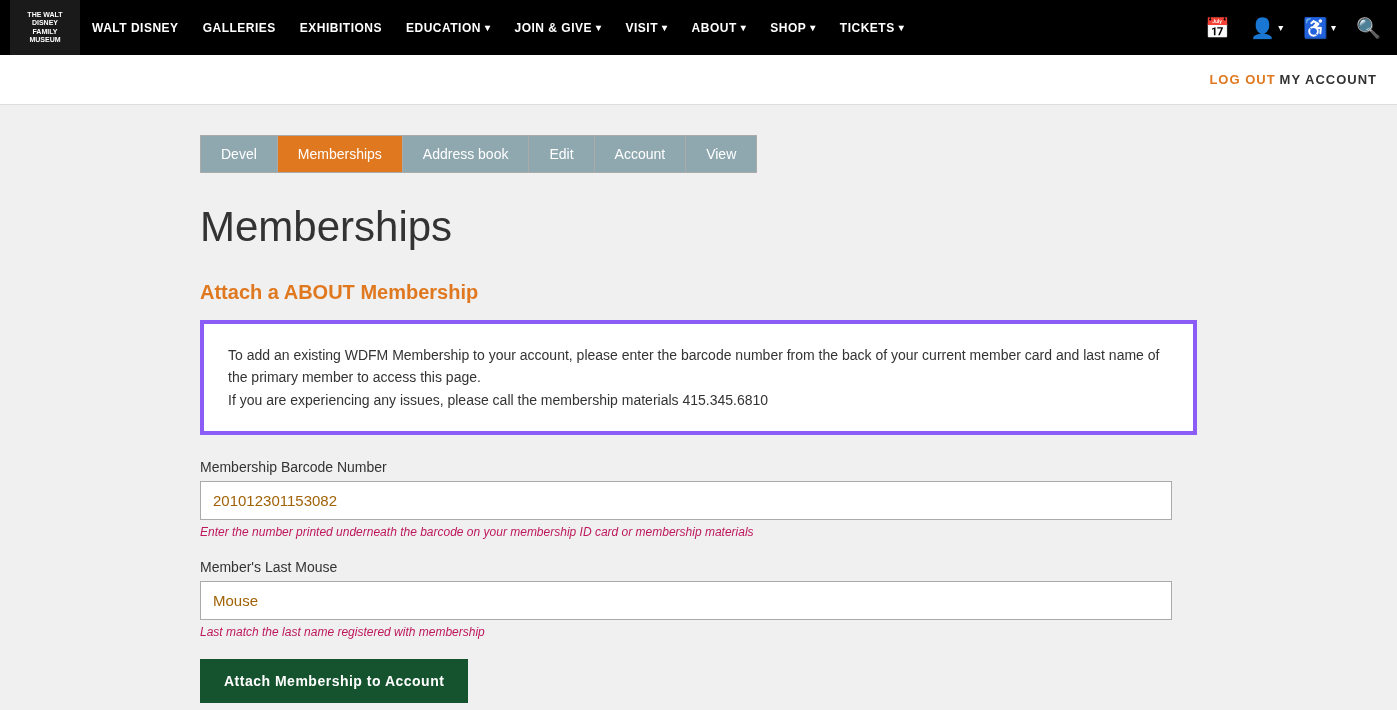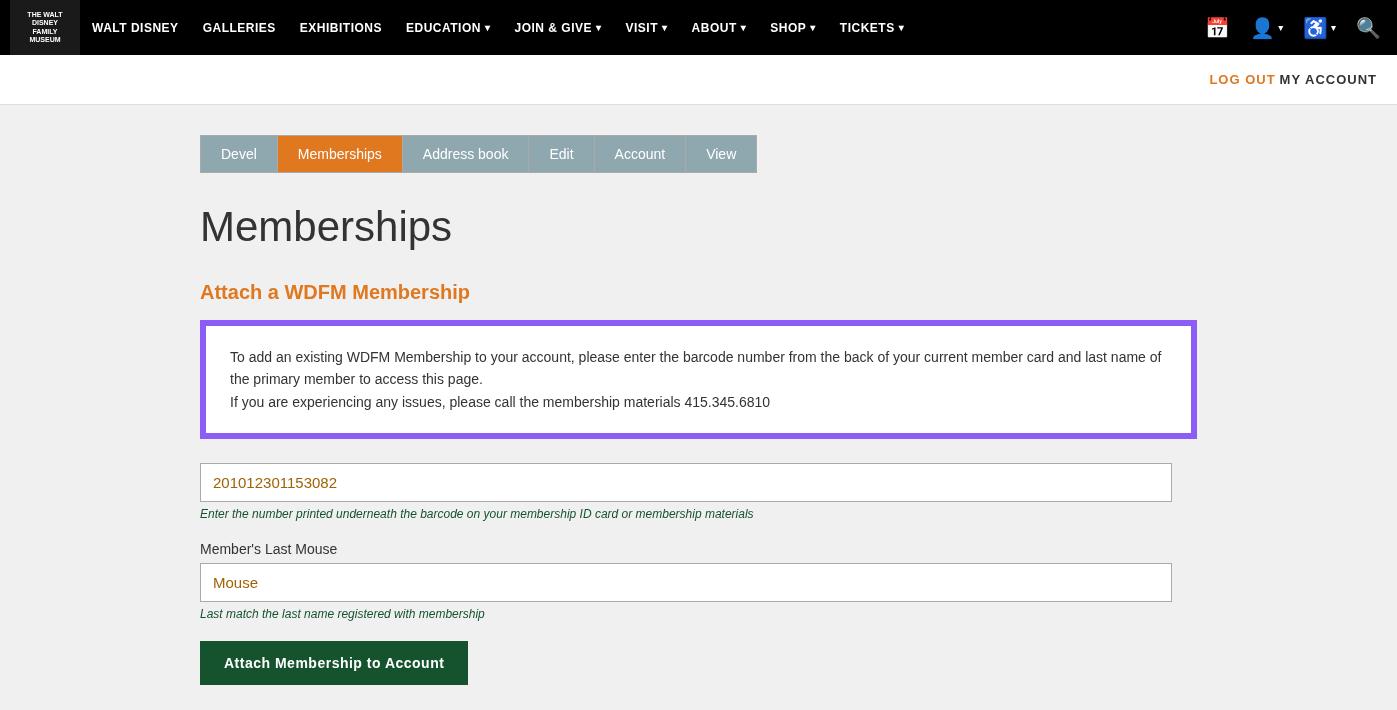--- a/index.html
+++ b/index.html
@@ -133,21 +133,21 @@
     
     .section-title {
       color: #e07820;
       font-size: 20px;
       font-weight: bold;
       margin-bottom: 16px;
     }
 
     
     .info-box {
-      border: 6px solid #8b5cf6;
+      border: 4px solid #8b5cf6;
       background: white;
       padding: 20px 24px;
       margin-bottom: 24px;
       font-size: 14px;
       color: #333;
       line-height: 1.6;
     }
 
     
     .form-group {
@@ -164,21 +164,21 @@
       max-width: 972px;
       padding: 10px 12px;
       border: 1px solid #aaa;
       font-size: 15px;
       color: #a16207;
       outline: none;
       background: white;
     }
     .form-hint {
       font-size: 12px;
-      color: #14532d;
+      color: #be185d;
       font-style: italic;
       margin-top: 5px;
     }
 
     
     .submit-btn {
       background: #14532d;
       color: white;
       border: none;
       padding: 14px 24px;
@@ -248,30 +248,31 @@
     <span class="tab">Address book</span>
     <span class="tab">Edit</span>
     <span class="tab">Account</span>
     <span class="tab">View</span>
   </div>
 
   
   <h1 class="page-title">Memberships</h1>
 
   
-  <h2 class="section-title">Attach a WDFM Membership</h2>
+  <h2 class="section-title">Attach a ABOUT Membership</h2>
 
   
   <div class="info-box">
     <p>To add an existing WDFM Membership to your account, please enter the barcode number from the back of your current member card and last name of the primary member to access this page.</p>
     <p>If you are experiencing any issues, please call the membership materials 415.345.6810</p>
   </div>
 
   
   <div class="form-group">
+    <label class="form-label">Membership Barcode Number</label>
     <input class="form-input" type="text" value="201012301153082" style="">
     <div class="form-hint">Enter the number printed underneath the barcode on your membership ID card or membership materials</div>
   </div>
 
   
   <div class="form-group">
     <label class="form-label">Member's Last Mouse</label>
     <input class="form-input" type="text" value="Mouse" style="">
     <div class="form-hint">Last match the last name registered with membership</div>
   </div>

